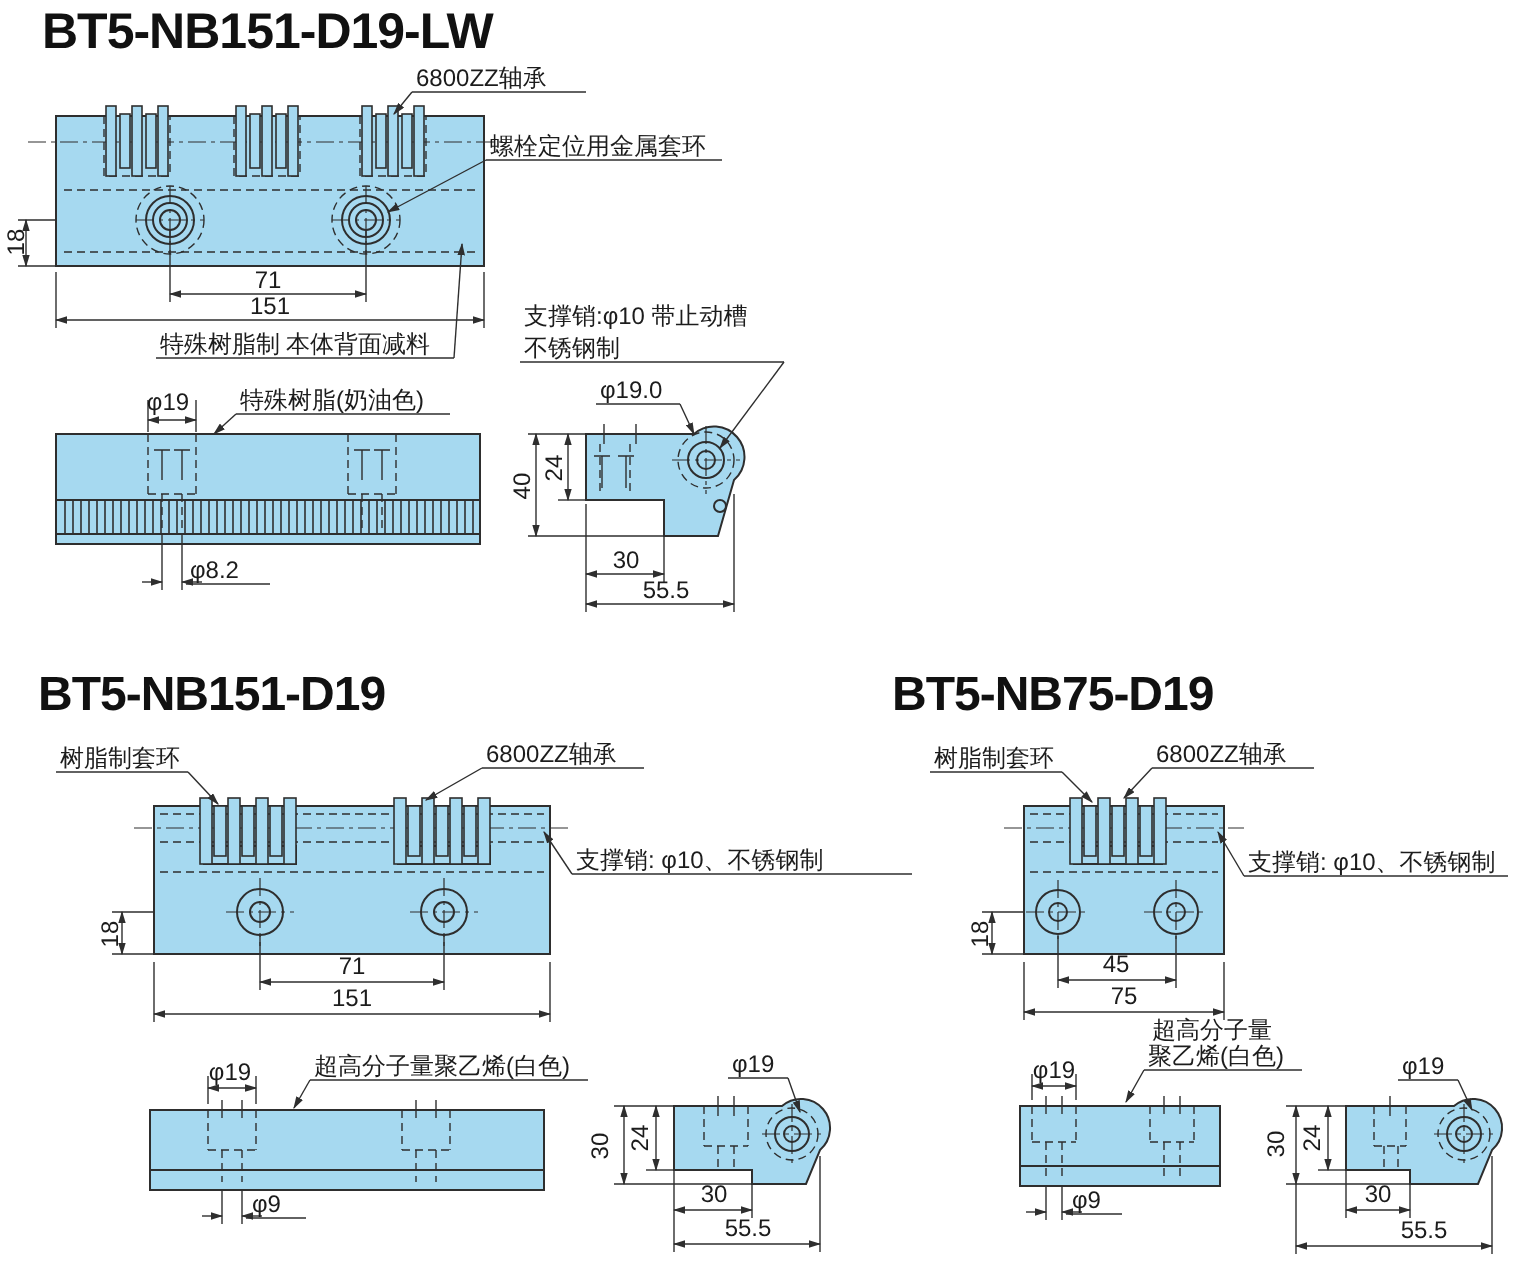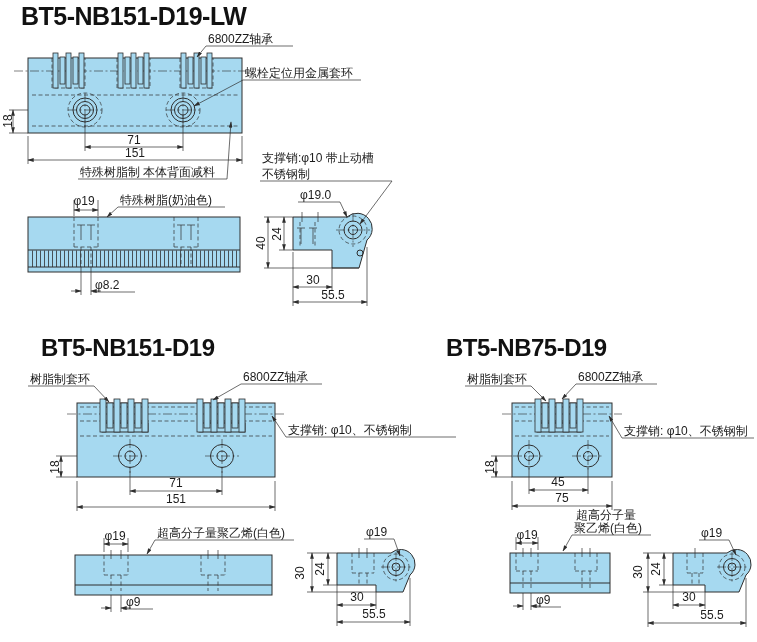--- a/index.html
+++ b/index.html
@@ -1,20 +1,20 @@
 <!DOCTYPE html>
 <html><head>
 <meta charset="utf-8">
 <style>
   html,body{margin:0;padding:0;background:#fff;}
   .page{position:relative;width:757px;height:642px;background:#ffffff;overflow:hidden;
         font-family:"Liberation Sans","DejaVu Sans",sans-serif;}
   .title{position:absolute;font-weight:bold;color:#111;letter-spacing:-0.5px;white-space:nowrap;}
   .t-lw{left:21px;top:2px;font-size:25px;}
-  .t-151{left:19px;top:334px;font-size:24px;margin-left:22px;}
+  .t-151{left:19px;top:334px;font-size:24px;}
   .t-75{left:446px;top:334px;font-size:24px;}
   svg{position:absolute;left:0;top:0;}
   svg text{font-family:"Liberation Sans","DejaVu Sans",sans-serif;fill:#1c1c1c;}
   .lbl{font-size:12px;}
   .dt{font-size:12px;text-anchor:middle;}
   .dts{font-size:12px;}
   .blue{fill:#A6D9F0;stroke:#2e2e2e;stroke-width:1;}
   .tn{stroke-width:0.8;}
   .w{fill:#ffffff;}
   .ln{stroke:#2e2e2e;stroke-width:1;fill:none;}

